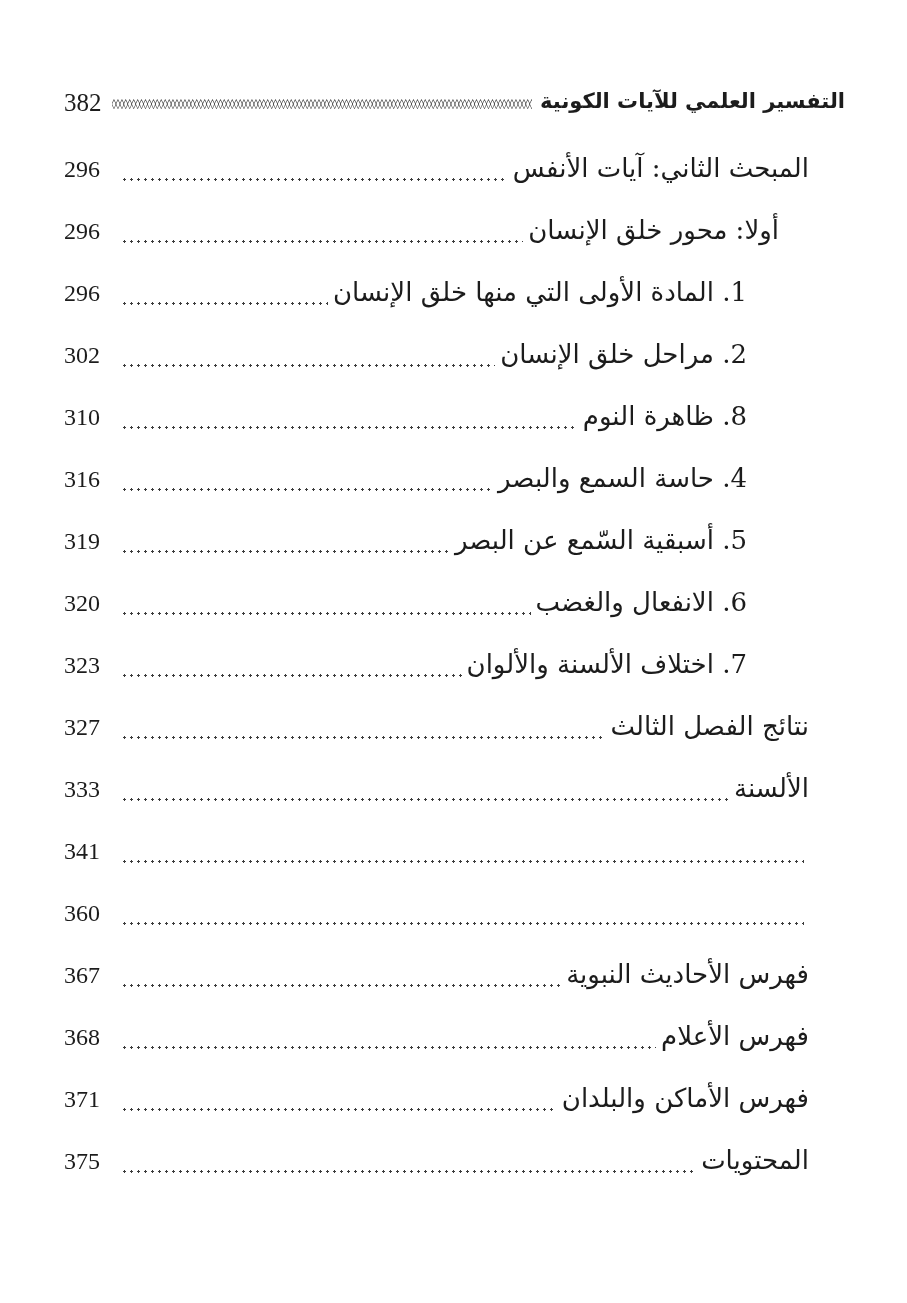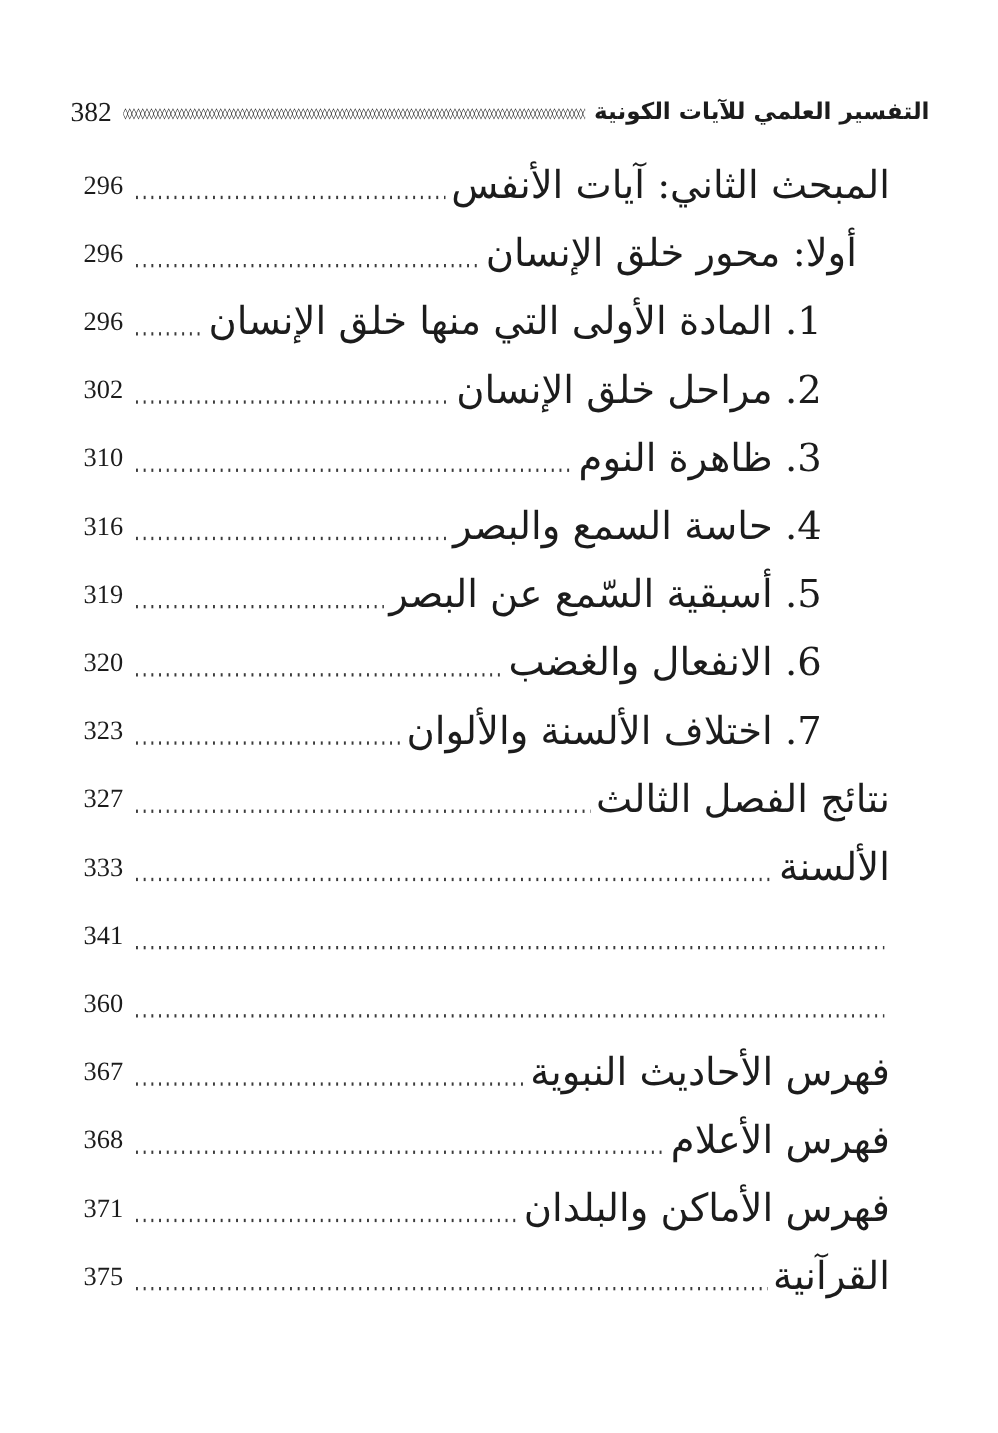--- a/index.html
+++ b/index.html
@@ -56,39 +56,39 @@
   .toc-row{
     display:flex;
     direction:rtl;
     align-items:center;
     height:62px;
   }
   .toc-row.lvl1{padding-right:30px;}
   .toc-row.lvl2{padding-right:62px;}
   .toc-label{
     flex:0 0 auto;
-    font-size:35px;
+    font-size:26px;
     line-height:1.15;
     white-space:nowrap;
     text-align:right;
   }
   .toc-leader{
     flex:1 1 auto;
     align-self:stretch;
     margin:0 5px 0 9px;
     background:radial-gradient(circle 1.3px at 50% 50%, #3b3b3b 98%, transparent) 0 40px / 7px 3px repeat-x;
   }
   .toc-page{
     flex:0 0 auto;
     direction:ltr;
     font-family:"Liberation Serif","DejaVu Serif",serif;
     font-size:24px;
     line-height:1;
     min-width:48px;
-    text-align:right;
+    text-align:left;
   }
 </style>
 </head>
 <body>
 
 <div class="page">
 
   <div class="hdr">
     <span class="hdr-num">382</span>
     <span class="hdr-sep">◊◊◊◊◊◊◊◊◊◊◊◊◊◊◊◊◊◊◊◊◊◊◊◊◊◊◊◊◊◊◊◊◊◊◊◊◊◊◊◊◊◊◊◊◊◊◊◊◊◊◊◊◊◊◊◊◊◊◊◊◊◊◊◊◊◊◊◊◊◊◊◊◊◊◊◊◊◊◊◊◊◊◊◊◊◊◊◊◊◊◊◊◊◊◊◊◊◊◊◊◊◊◊◊◊◊◊◊◊◊◊◊◊◊◊◊◊◊◊◊</span>
@@ -114,21 +114,21 @@
       <span class="toc-page">296</span>
     </div>
 
     <div class="toc-row lvl2">
       <span class="toc-label">2. مراحل خلق الإنسان</span>
       <span class="toc-leader"></span>
       <span class="toc-page">302</span>
     </div>
 
     <div class="toc-row lvl2">
-      <span class="toc-label">3. ظاهرة النوم</span>
+      <span class="toc-label">8. ظاهرة النوم</span>
       <span class="toc-leader"></span>
       <span class="toc-page">310</span>
     </div>
 
     <div class="toc-row lvl2">
       <span class="toc-label">4. حاسة السمع والبصر</span>
       <span class="toc-leader"></span>
       <span class="toc-page">316</span>
     </div>
 
@@ -184,19 +184,19 @@
       <span class="toc-page">368</span>
     </div>
 
     <div class="toc-row lvl0">
       <span class="toc-label">فهرس الأماكن والبلدان</span>
       <span class="toc-leader"></span>
       <span class="toc-page">371</span>
     </div>
 
     <div class="toc-row lvl0">
-      <span class="toc-label">القرآنية</span>
+      <span class="toc-label">المحتويات</span>
       <span class="toc-leader"></span>
       <span class="toc-page">375</span>
     </div>
   </div>
 
 </div>
 
 </body></html>

